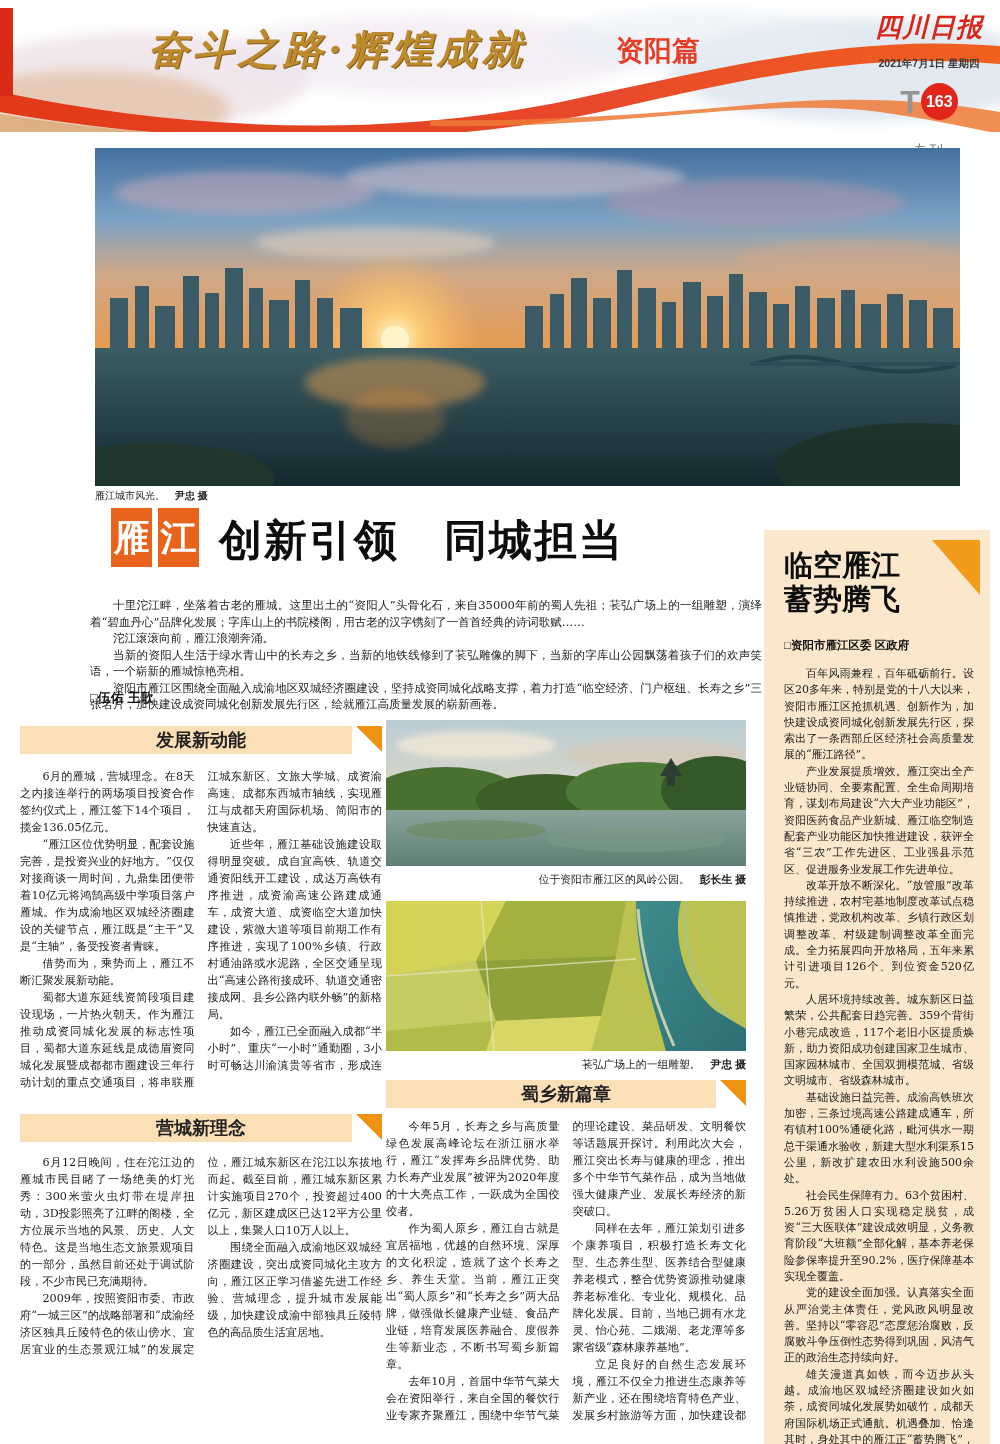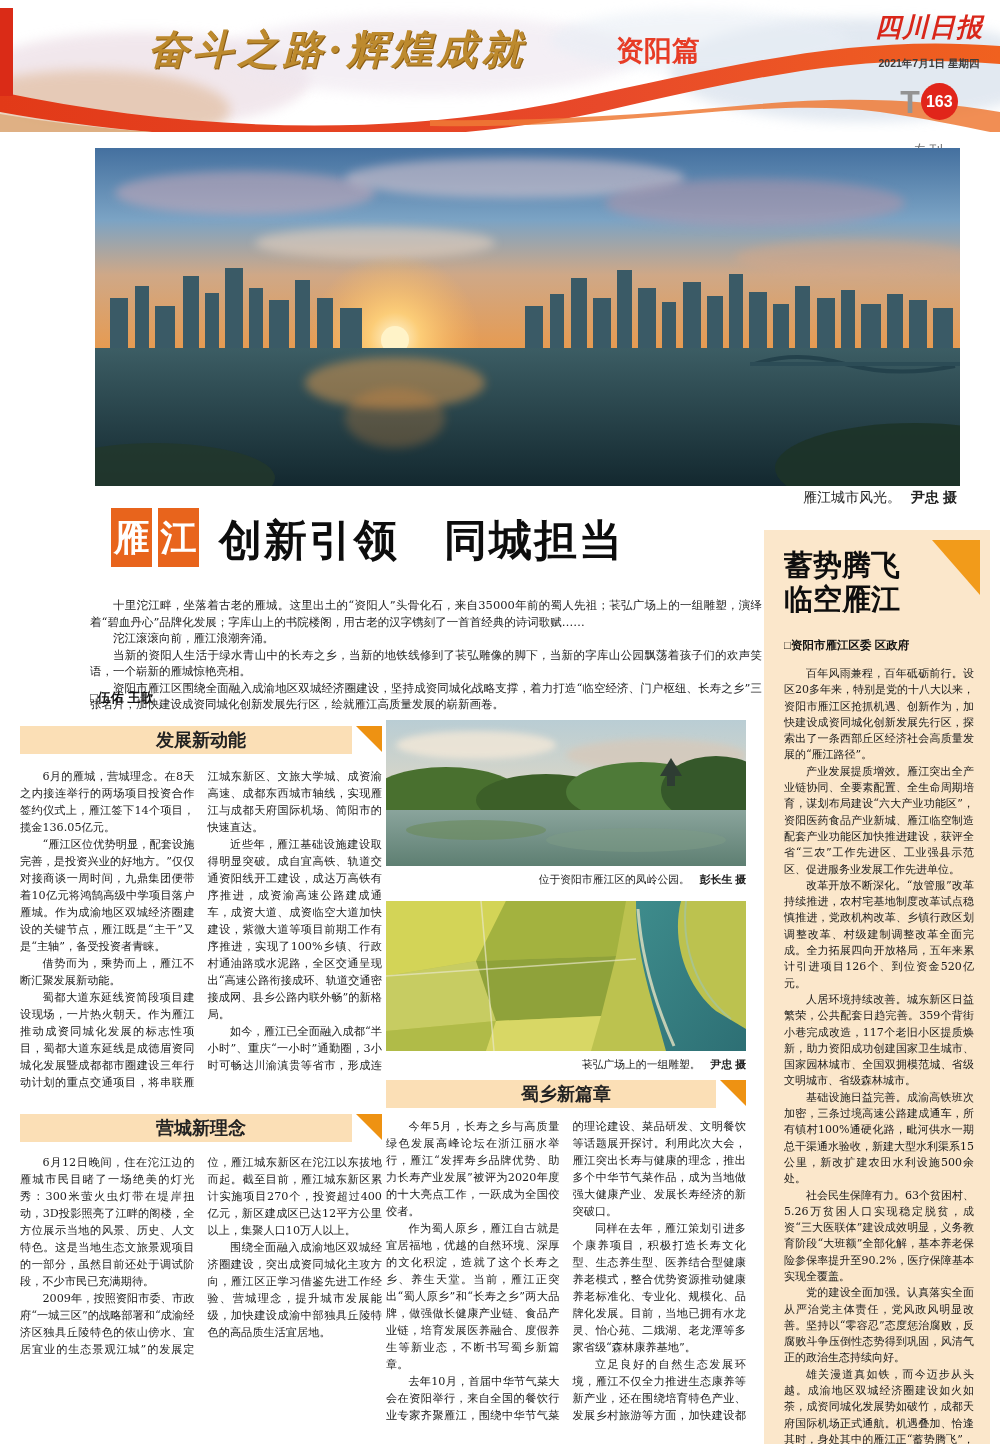--- a/index.html
+++ b/index.html
@@ -19,22 +19,22 @@
                  font-family:"DejaVu Serif",serif;letter-spacing:1px;white-space:nowrap;}
   .masthead-date{font-size:10.5px;font-weight:bold;color:#3c3c3c;margin-top:12px;white-space:nowrap;}
   .pageno{margin-top:12px;display:flex;align-items:center;justify-content:center;}
   .pageno .t{font-size:32px;font-weight:bold;color:#939393;line-height:36px;}
   .pageno .circ{width:37px;height:37px;border-radius:50%;background:#e1251a;color:#fff;
                 font-size:16px;font-weight:bold;line-height:37px;text-align:center;margin-left:1px;}
   .pagetype{font-size:14px;color:#737373;margin-top:22px;letter-spacing:2px;}
 
   
   .hero{position:absolute;left:95px;top:148px;width:865px;height:338px;overflow:hidden;}
-  .hero-caption{position:absolute;left:95px;top:489px;width:862px;text-align:right;
-                font-size:14px;font-family:"DejaVu Serif",serif;color:#222;}
+  .hero-caption{position:absolute;left:95px;top:489px;width:862px;
+                font-size:10px;font-family:"DejaVu Serif",serif;color:#222;}
   .credit{font-weight:bold;margin-left:10px;font-family:"Liberation Sans",sans-serif;}
 
   
   .brand{position:absolute;left:111px;top:508px;display:flex;gap:6px;}
   .brand-box{width:41px;height:59px;background:#e8641c;color:#fff;text-align:center;
              font-size:36px;line-height:58px;font-weight:bold;font-family:"DejaVu Serif",serif;}
   .headline{position:absolute;left:219px;top:512px;font-size:43px;font-weight:900;color:#0d0d0d;
             letter-spacing:2px;white-space:nowrap;}
 
   
@@ -292,22 +292,22 @@
       <p>作为蜀人原乡，雁江自古就是宜居福地，优越的自然环境、深厚的文化积淀，造就了这个长寿之乡、养生天堂。当前，雁江正突出“蜀人原乡”和“长寿之乡”两大品牌，做强做长健康产业链、食品产业链，培育发展医养融合、度假养生等新业态，不断书写蜀乡新篇章。</p>
       <p>去年10月，首届中华节气菜大会在资阳举行，来自全国的餐饮行业专家齐聚雁江，围绕中华节气菜的理论建设、菜品研发、文明餐饮等话题展开探讨。利用此次大会，雁江突出长寿与健康的理念，推出多个中华节气菜作品，成为当地做强大健康产业、发展长寿经济的新突破口。</p>
       <p>同样在去年，雁江策划引进多个康养项目，积极打造长寿文化型、生态养生型、医养结合型健康养老模式，整合优势资源推动健康养老标准化、专业化、规模化、品牌化发展。目前，当地已拥有水龙灵、怡心苑、二娥湖、老龙潭等多家省级“森林康养基地”。</p>
       <p>立足良好的自然生态发展环境，雁江不仅全力推进生态康养等新产业，还在围绕培育特色产业、发展乡村旅游等方面，加快建设都市近郊型现代农业区、成渝美丽乡村旅游目的地，走出了自己的发展路子。</p>
     </div>
 </div>
 
 <div class="sidebar">
   <div class="side-fold"></div>
   <div class="side-title">
+    <div>临空雁江</div>
     <div>蓄势腾飞</div>
-    <div>临空雁江</div>
   </div>
   <div class="side-byline">□资阳市雁江区委 区政府</div>
   <div class="side-text">
       <p>百年风雨兼程，百年砥砺前行。设区20多年来，特别是党的十八大以来，资阳市雁江区抢抓机遇、创新作为，加快建设成资同城化创新发展先行区，探索出了一条西部丘区经济社会高质量发展的“雁江路径”。</p>
       <p>产业发展提质增效。雁江突出全产业链协同、全要素配置、全生命周期培育，谋划布局建设“六大产业功能区”，资阳医药食品产业新城、雁江临空制造配套产业功能区加快推进建设，获评全省“三农”工作先进区、工业强县示范区、促进服务业发展工作先进单位。</p>
       <p>改革开放不断深化。“放管服”改革持续推进，农村宅基地制度改革试点稳慎推进，党政机构改革、乡镇行政区划调整改革、村级建制调整改革全面完成。全力拓展四向开放格局，五年来累计引进项目126个、到位资金520亿元。</p>
       <p>人居环境持续改善。城东新区日益繁荣，公共配套日趋完善。359个背街小巷完成改造，117个老旧小区提质焕新，助力资阳成功创建国家卫生城市、国家园林城市、全国双拥模范城、省级文明城市、省级森林城市。</p>
       <p>基础设施日益完善。成渝高铁班次加密，三条过境高速公路建成通车，所有镇村100%通硬化路，毗河供水一期总干渠通水验收，新建大型水利渠系15公里，新改扩建农田水利设施500余处。</p>
       <p>社会民生保障有力。63个贫困村、5.26万贫困人口实现稳定脱贫，成资“三大医联体”建设成效明显，义务教育阶段“大班额”全部化解，基本养老保险参保率提升至90.2%，医疗保障基本实现全覆盖。</p>
       <p>党的建设全面加强。认真落实全面从严治党主体责任，党风政风明显改善。坚持以“零容忍”态度惩治腐败，反腐败斗争压倒性态势得到巩固，风清气正的政治生态持续向好。</p>

